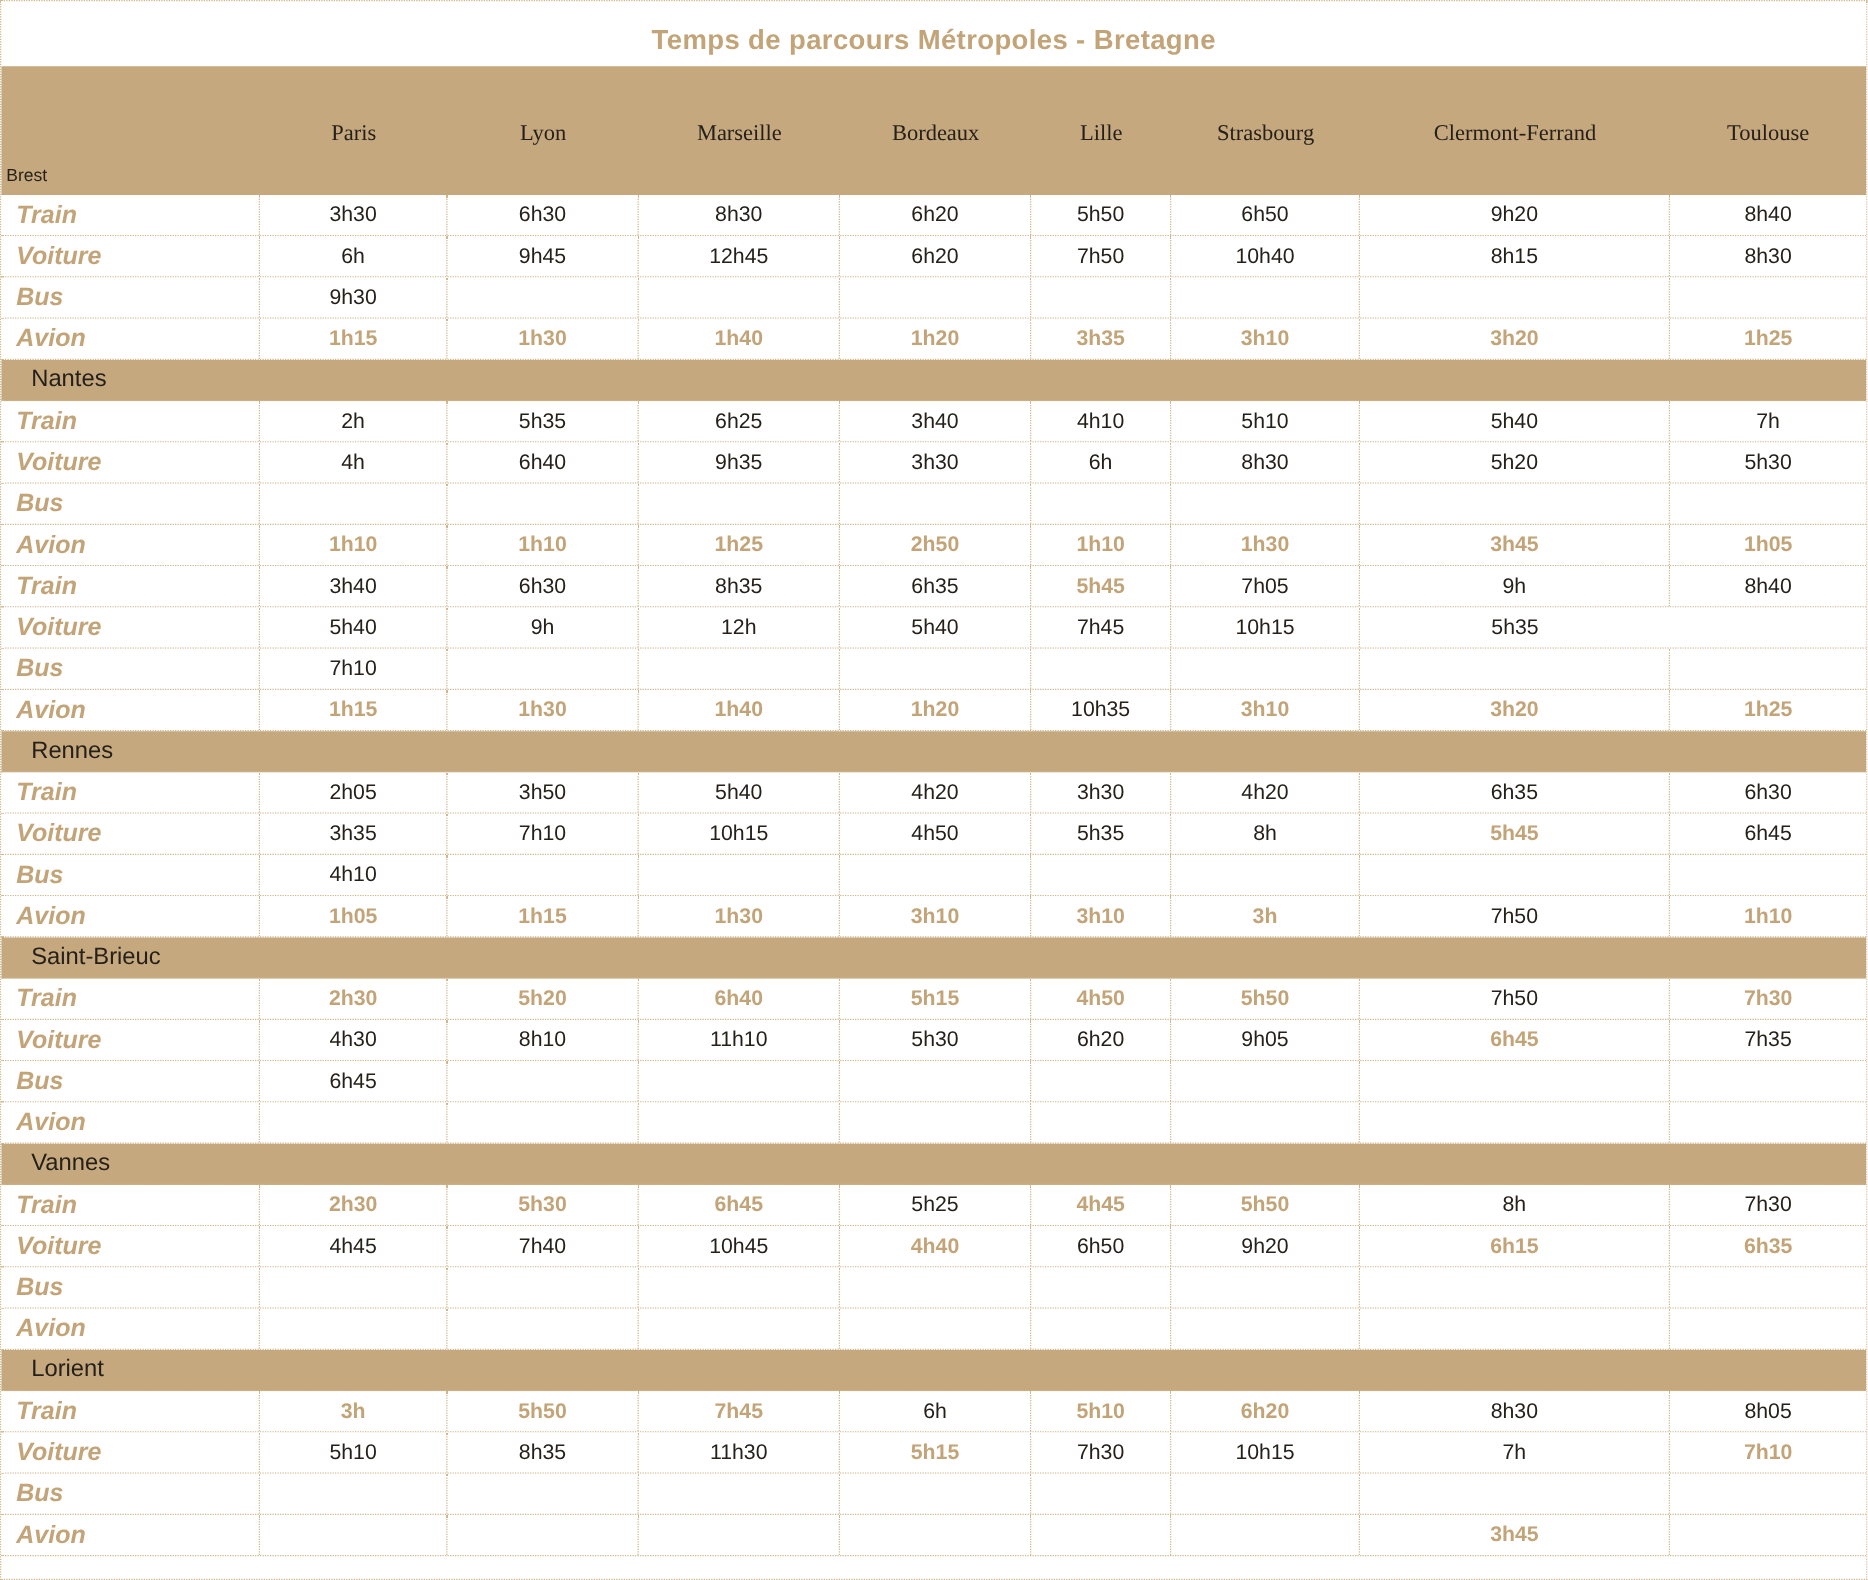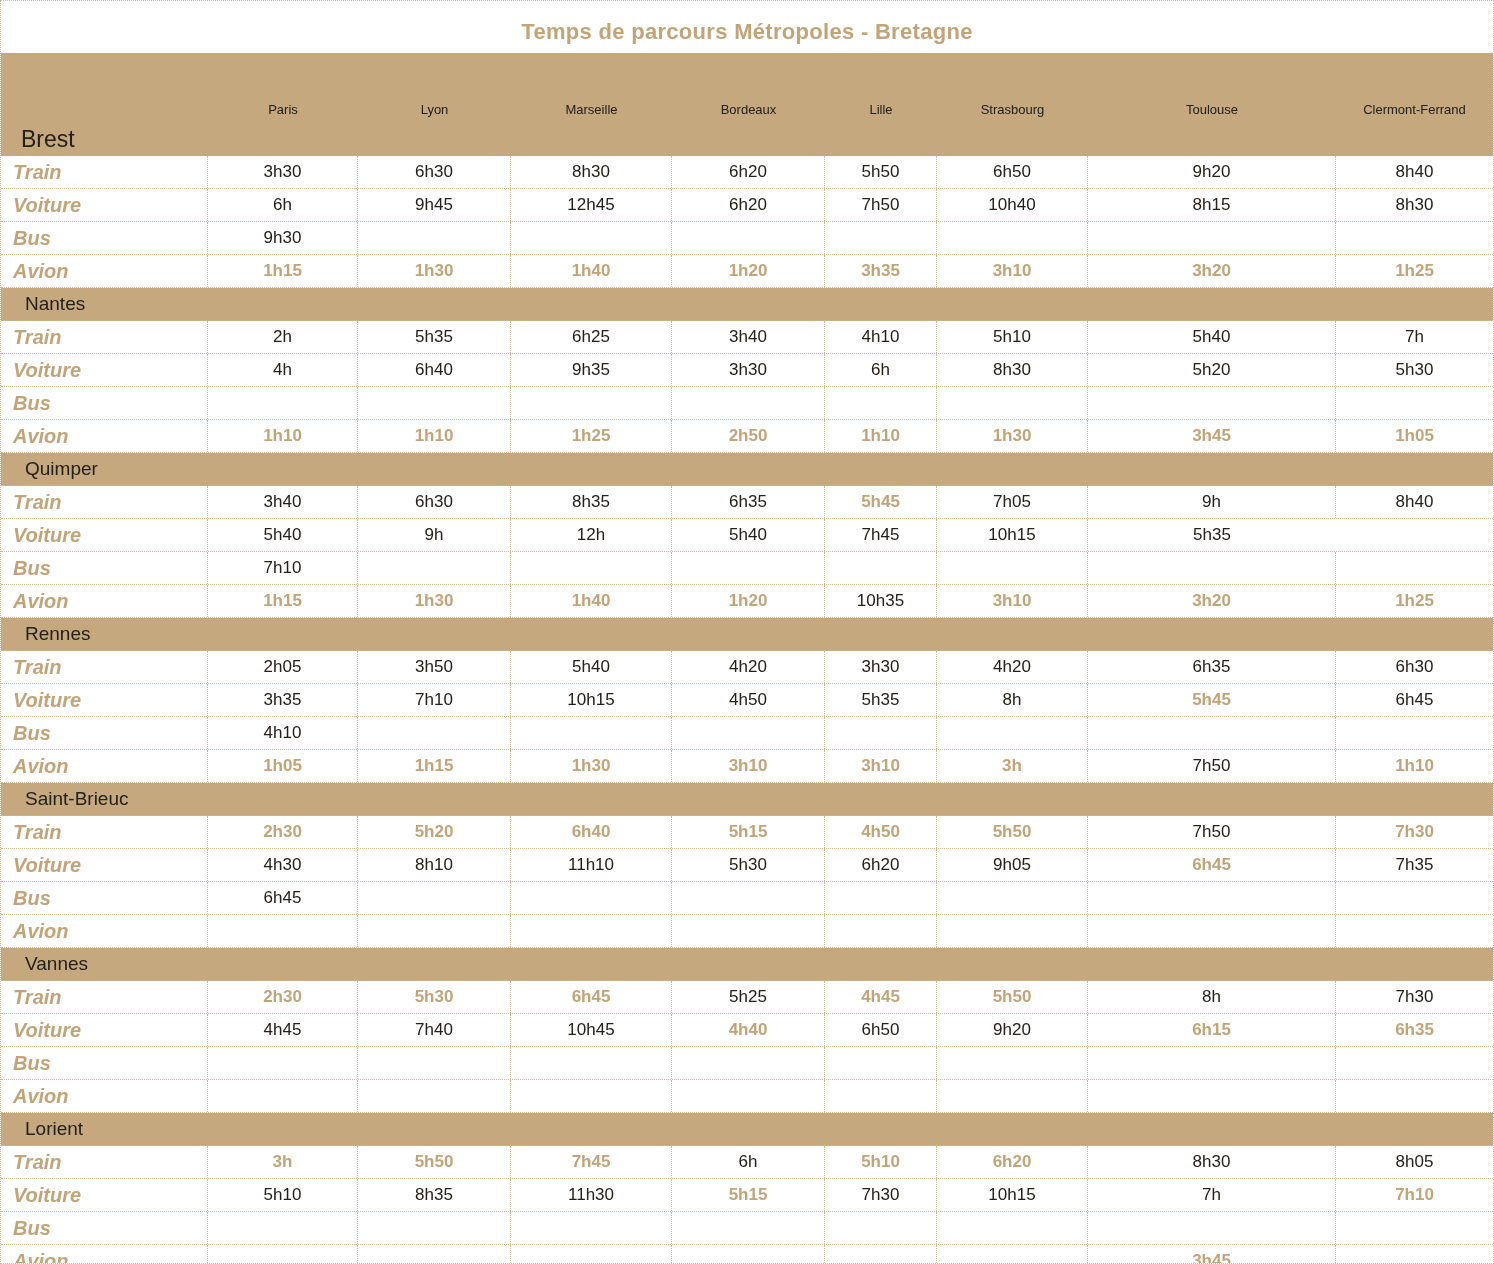--- a/index.html
+++ b/index.html
@@ -28,26 +28,26 @@
   }
   .grid-row{
     display:grid;
     grid-template-columns:207px 150px 153px 161px 153px 112px 151px 248px 1fr;
   }
   .header-band{ background:var(--band); }
   .header-cols{ height:70px; }
   .header-cols .hcell{
     display:flex; align-items:flex-end; justify-content:center;
     padding-bottom:6px;
-    color:var(--dark); font-size:13px;
+    color:var(--dark); font-size:18px;font-family:Liberation Serif, serif;
   }
   .first-city-label{
     height:33px; display:flex; align-items:center;
-    padding-left:20px;
-    color:var(--dark); font-size:23px;
+    padding-left:4px;
+    color:var(--dark); font-size:14px;
   }
   .city-band{
     height:33px; background:var(--band);
     display:flex; align-items:center;
     padding-left:24px;
     color:var(--dark); font-size:19px;
     border-bottom:1px dotted var(--border);
   }
   .trow{ height:33px; border-bottom:1px dotted var(--border); background:#fff; }
   .trow .cell{
@@ -72,22 +72,22 @@
   <div class="title">Temps de parcours Métropoles - Bretagne</div>
   <div class="header-band">
     <div class="grid-row header-cols" id="header-row">
         <div class="hcell"></div>
         <div class="hcell">Paris</div>
         <div class="hcell">Lyon</div>
         <div class="hcell">Marseille</div>
         <div class="hcell">Bordeaux</div>
         <div class="hcell">Lille</div>
         <div class="hcell">Strasbourg</div>
+        <div class="hcell">Clermont-Ferrand</div>
         <div class="hcell">Toulouse</div>
-        <div class="hcell">Clermont-Ferrand</div>
       </div>
     <div class="first-city-label">Brest</div>
   </div>
   <div id="table-body">
       <div class="grid-row trow">
         <div class="cell mode">Train</div>
         <div class="cell val">3h30</div>
         <div class="cell val">6h30</div>
         <div class="cell val">8h30</div>
         <div class="cell val">6h20</div>
@@ -167,21 +167,20 @@
         <div class="cell mode">Avion</div>
         <div class="cell val hl">1h10</div>
         <div class="cell val hl">1h10</div>
         <div class="cell val hl">1h25</div>
         <div class="cell val hl">2h50</div>
         <div class="cell val hl">1h10</div>
         <div class="cell val hl">1h30</div>
         <div class="cell val hl">3h45</div>
         <div class="cell val hl">1h05</div>
       </div>
-      <div class="city-band">Quimper</div>
       <div class="grid-row trow">
         <div class="cell mode">Train</div>
         <div class="cell val">3h40</div>
         <div class="cell val">6h30</div>
         <div class="cell val">8h35</div>
         <div class="cell val">6h35</div>
         <div class="cell val hl">5h45</div>
         <div class="cell val">7h05</div>
         <div class="cell val">9h</div>
         <div class="cell val">8h40</div>

